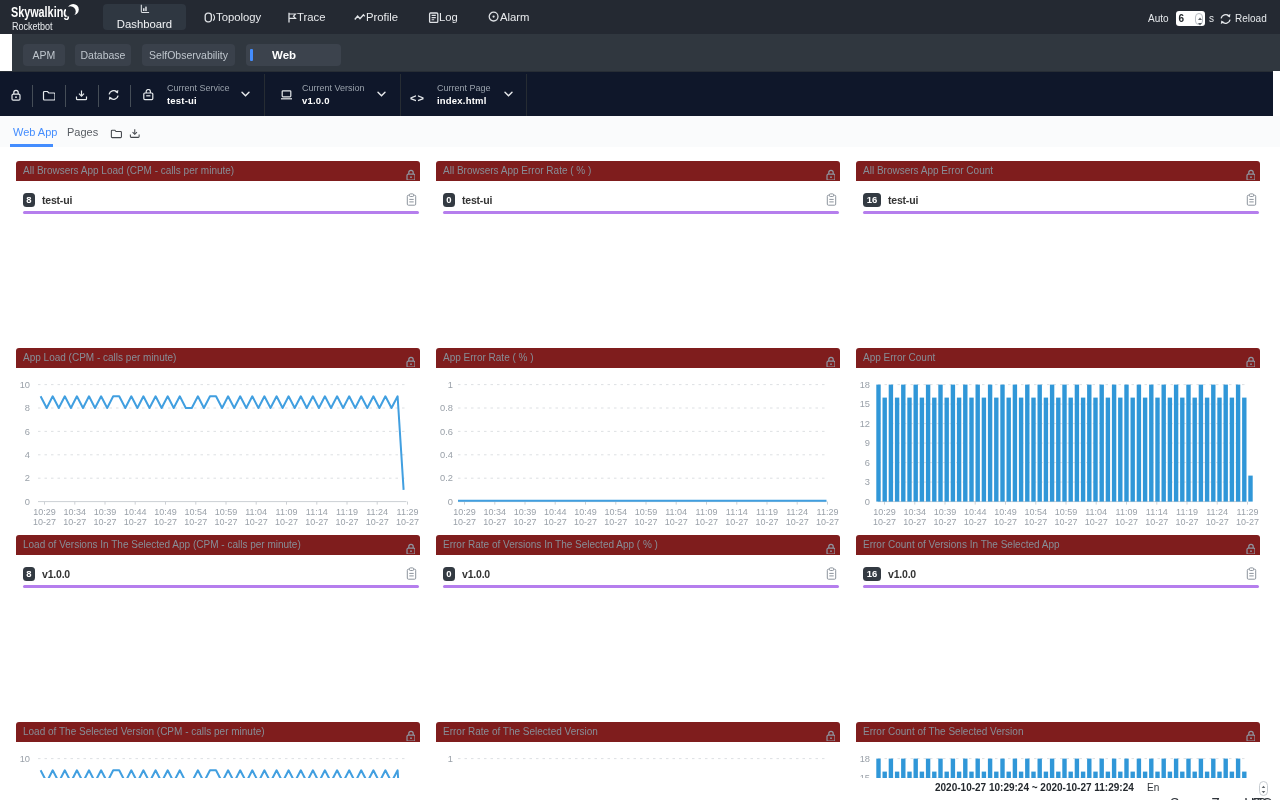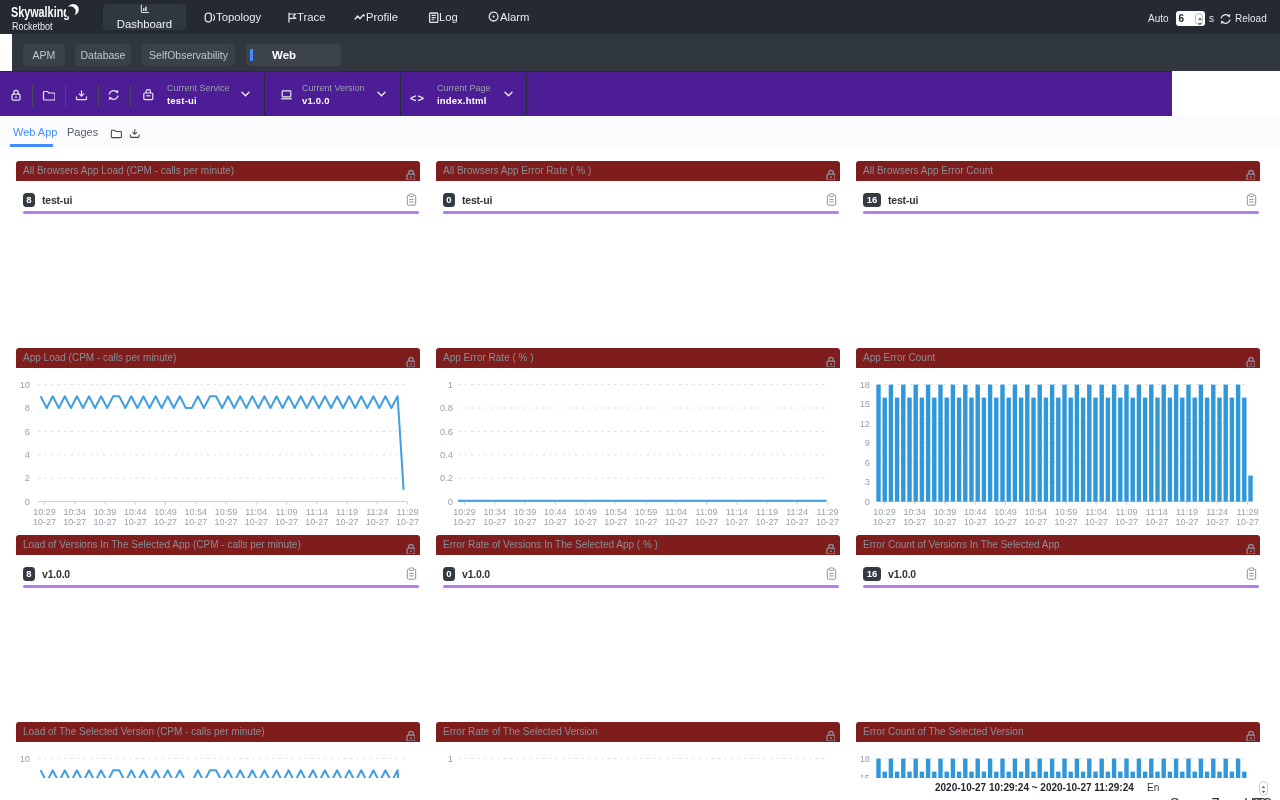--- a/index.html
+++ b/index.html
@@ -1,19 +1,19 @@
 <!DOCTYPE html>
 <html><head><meta charset="utf-8"><style>
 * { margin:0; padding:0; box-sizing:border-box; }
 html,body { width:1280px; height:800px; overflow:hidden; background:#fff;
   font-family:"Liberation Sans", sans-serif; }
 .abs { position:absolute; }
 #nav { position:absolute; left:0; top:0; width:1280px; height:34px; background:#242932; }
 #bar2 { position:absolute; left:12px; top:34px; width:1280px; height:37px; background:#30373f; }
-#toolbar { position:absolute; left:0; top:71px; width:1172px; height:45px; background:#4c1d95;
+#toolbar { position:absolute; left:0; top:71px; width:1273px; height:45px; background:#0f172a;
   border-top:1px solid #272d35; }
 #tabrow { position:absolute; left:0; top:116px; width:1280px; height:31px; background:#fafbfc; }
 .logo1 { position:absolute; left:11px; top:3px; color:#fff; font-size:15px; font-weight:bold; transform:scaleX(0.72); transform-origin:0 0;}
 .logo2 { position:absolute; left:12px; top:21px; color:#e8ebee; font-size:10px; transform:scaleX(0.9); transform-origin:0 0; }
 .navit { position:absolute; top:0; height:34px; display:flex; align-items:center; 
   color:#e8eaed; font-size:11.3px; }
 .navchip { position:absolute; left:103px; top:4px; height:26px; width:83px; display:flex; align-items:center;
   justify-content:center; gap:5px; background:#2f3741; border-radius:4px; color:#f2f4f6; font-size:11.3px;flex-direction:column; }
 .chip { position:absolute; top:10px; height:22px; line-height:22px; background:#3a414b;
   border-radius:4px; color:#bfc6cd; font-size:10.5px; text-align:center; }

